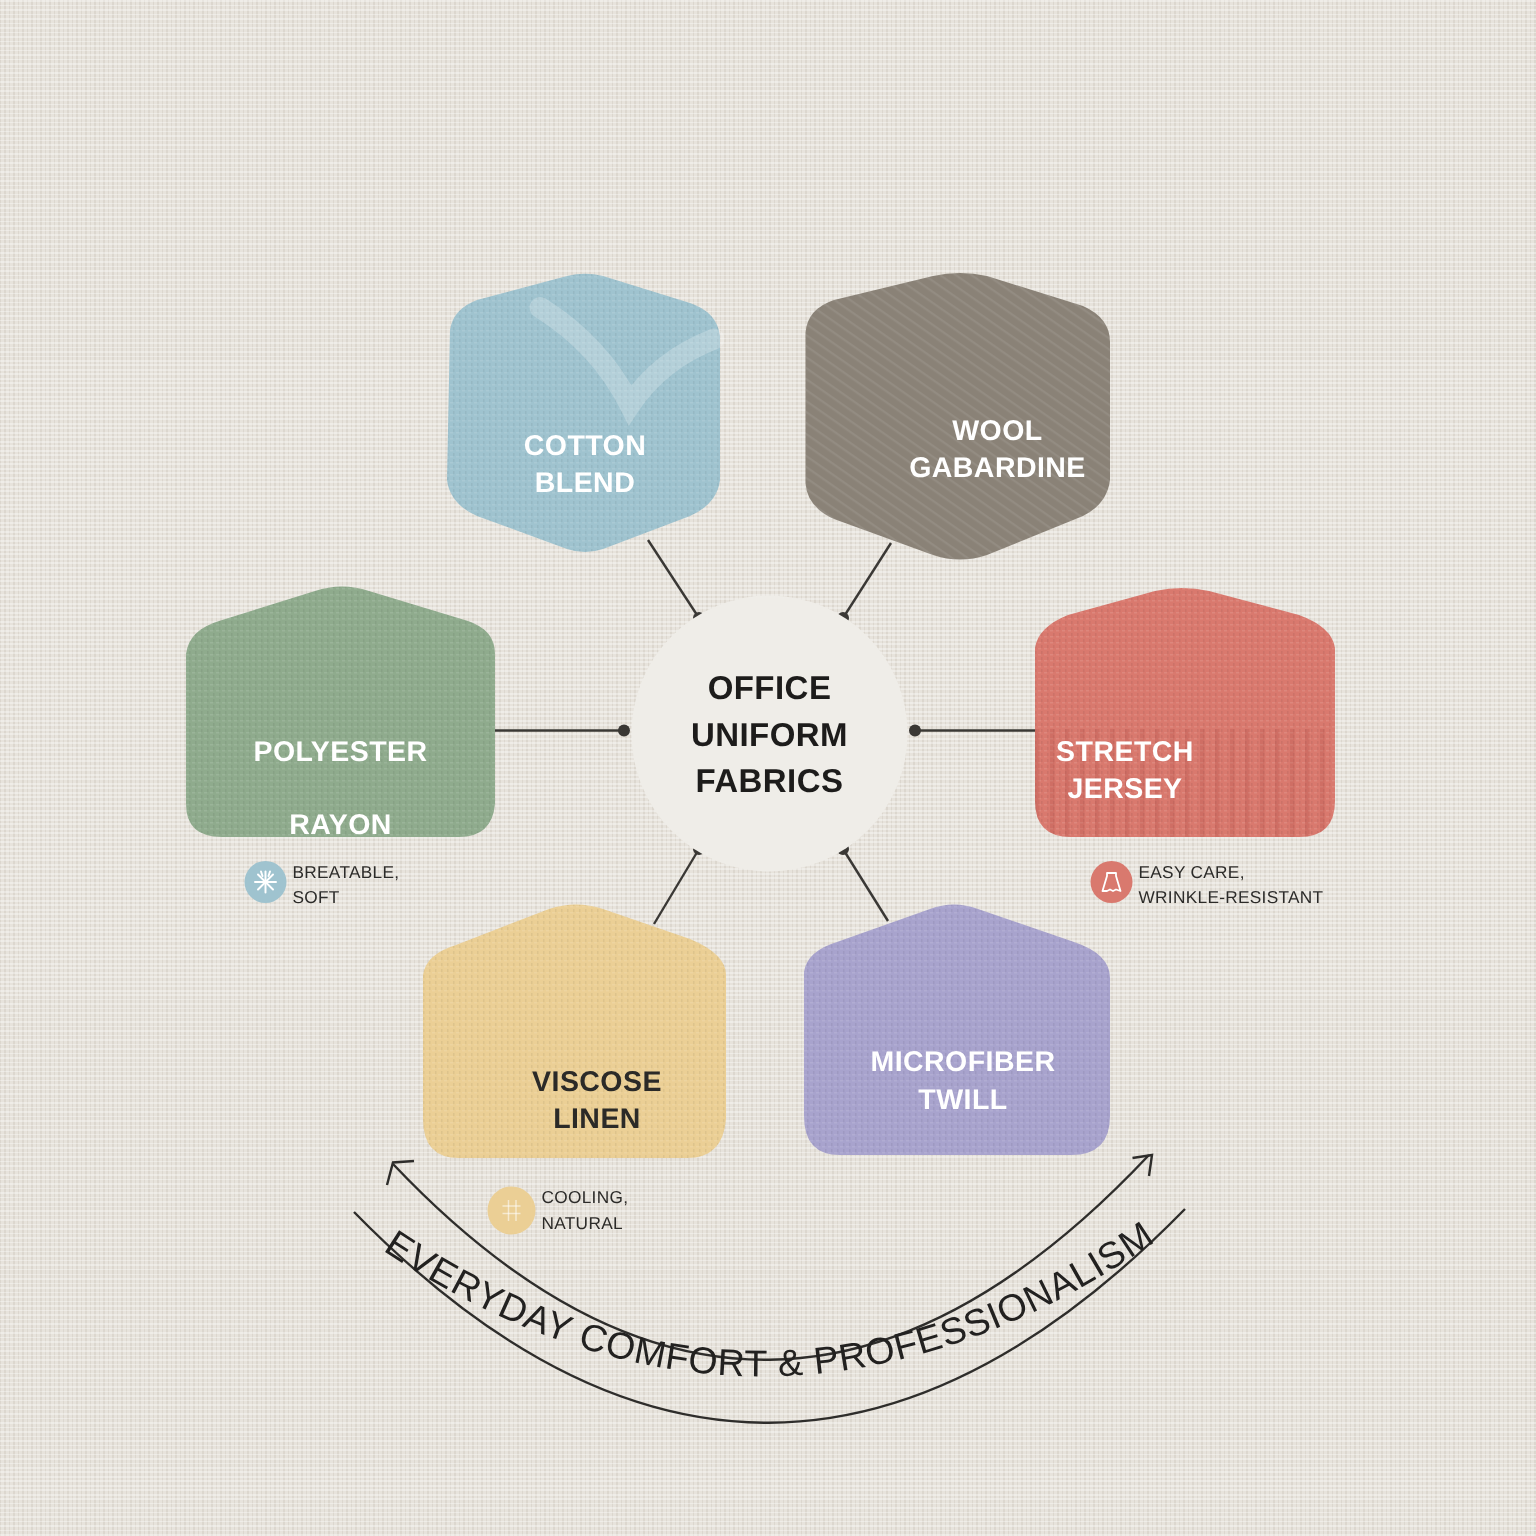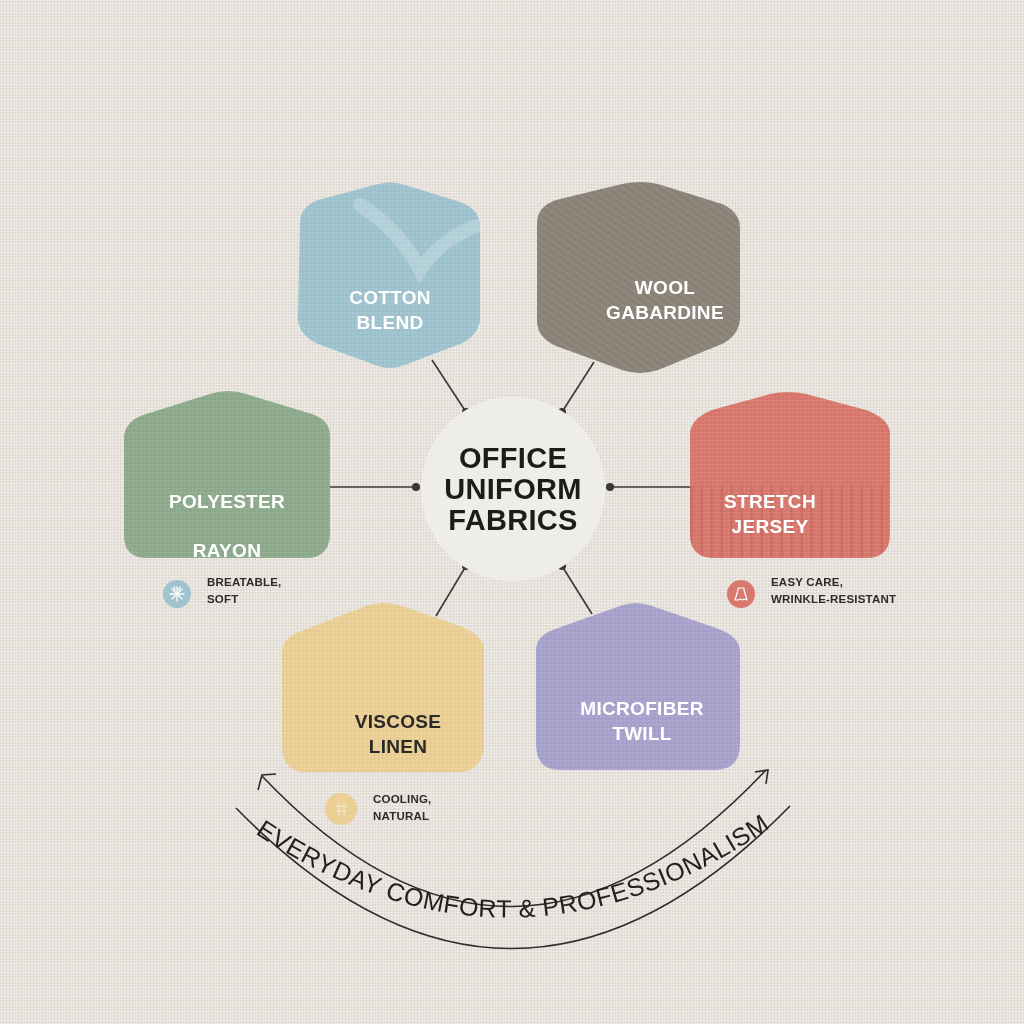--- a/index.html
+++ b/index.html
@@ -13,24 +13,24 @@
   }
   #canvas { position: absolute; left: 0; top: 0; width: 1024px; height: 1024px; }
   svg.diagram { position: absolute; left: 0; top: 0; }
   .label-block {
     position: absolute; display: flex; align-items: center; justify-content: center;
     text-align: center; font-weight: 700; letter-spacing: 0.3px;
   }
   .label-block .line { display: block; }
   .node-label { font-size: 19px; line-height: 25px; color: #ffffff; margin-top: 32px; }
   .node-label.dark { color: #2b2a28; }
-  .center-label { font-size: 29px; line-height: 31px; color: #1d1c1b; font-weight: 700; }
+  .center-label { font-size: 22px; line-height: 31px; color: #1d1c1b; font-weight: 700; }
   .feature {
-    position: absolute; display: flex; align-items: flex-end; gap: 16px;
-    font-size: 11.5px; line-height: 17px; color: #2c2b29; font-weight: 700;
+    position: absolute; display: flex; align-items: flex-start; gap: 4px;
+    font-size: 11.5px; line-height: 17px; color: #2c2b29; font-weight: 400;
     letter-spacing: 0.2px;
   }
   .feature .icon-badge {
     width: 28px; height: 28px; border-radius: 50%; flex: 0 0 28px;
     display: flex; align-items: center; justify-content: center;
   }
   .feature .text .line { display: block; }
   .feature.noicon { text-align: center; display: block; }
 </style>
 </head>
@@ -129,21 +129,21 @@
     <span class="line">BLEND</span>
   </div>
   <div class="label-block node-label" style="left:538px; top:242px; width:202px; height:52px; flex-direction:column;padding-left:26px;">
     <span class="line">WOOL</span>
     <span class="line">GABARDINE</span>
   </div>
   <div class="label-block node-label" style="left:124px; top:468px; width:206px; height:52px; flex-direction:column;gap:24px;">
     <span class="line">POLYESTER</span>
     <span class="line">RAYON</span>
   </div>
-  <div class="label-block node-label" style="left:670px; top:456px; width:200px; height:52px; flex-direction:column;">
+  <div class="label-block node-label" style="left:650px; top:456px; width:200px; height:52px; flex-direction:column;">
     <span class="line">STRETCH</span>
     <span class="line">JERSEY</span>
   </div>
   <div class="label-block node-label dark" style="left:282px; top:676px; width:232px; height:52px; flex-direction:column;">
     <span class="line">VISCOSE</span>
     <span class="line">LINEN</span>
   </div>
   <div class="label-block node-label" style="left:540px; top:663px; width:204px; height:52px; flex-direction:column;">
     <span class="line">MICROFIBER</span>
     <span class="line">TWILL</span>

